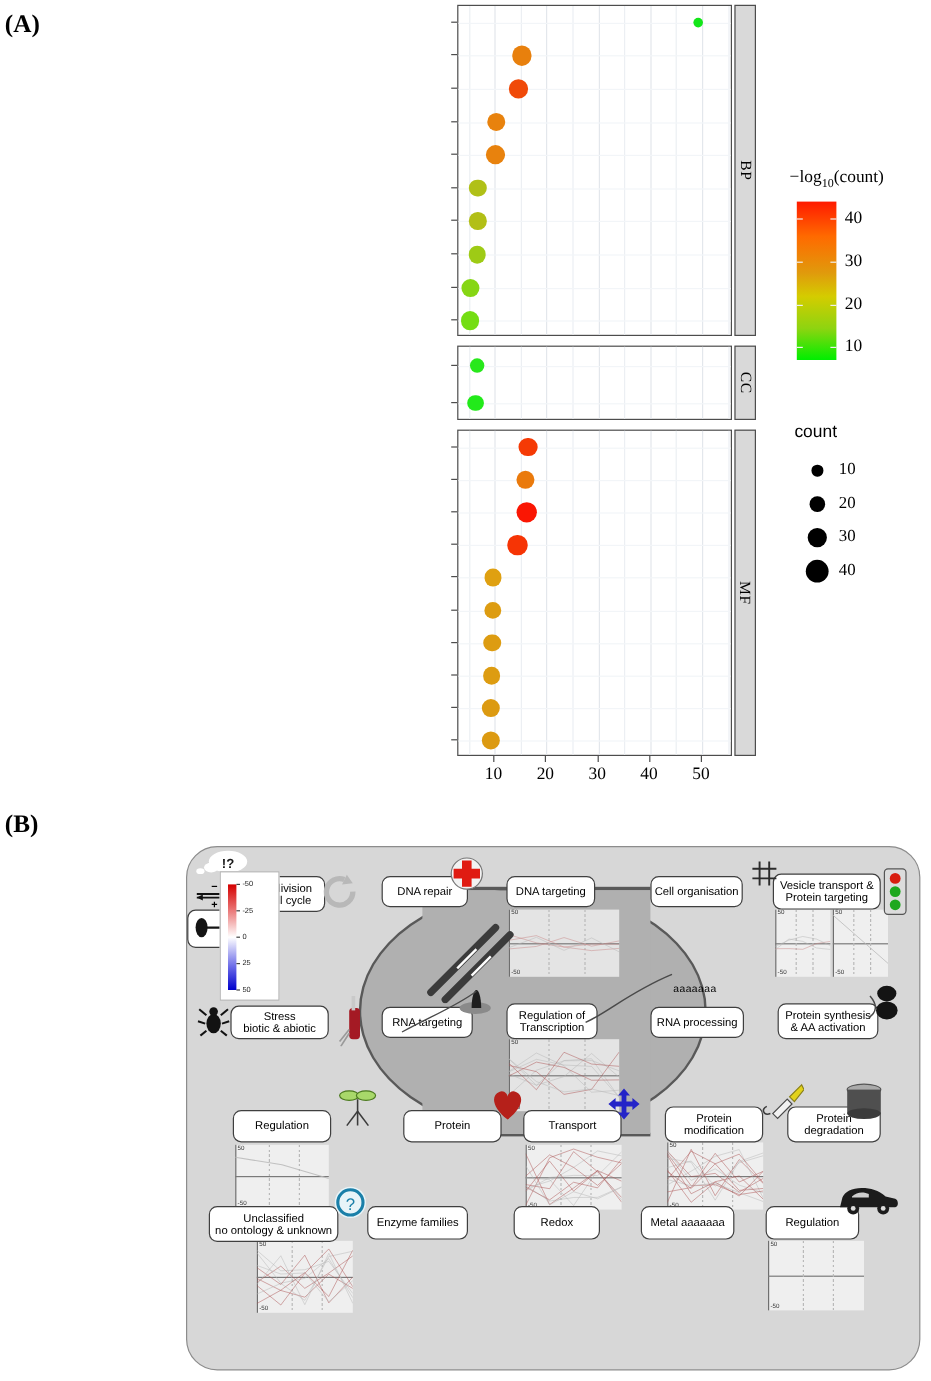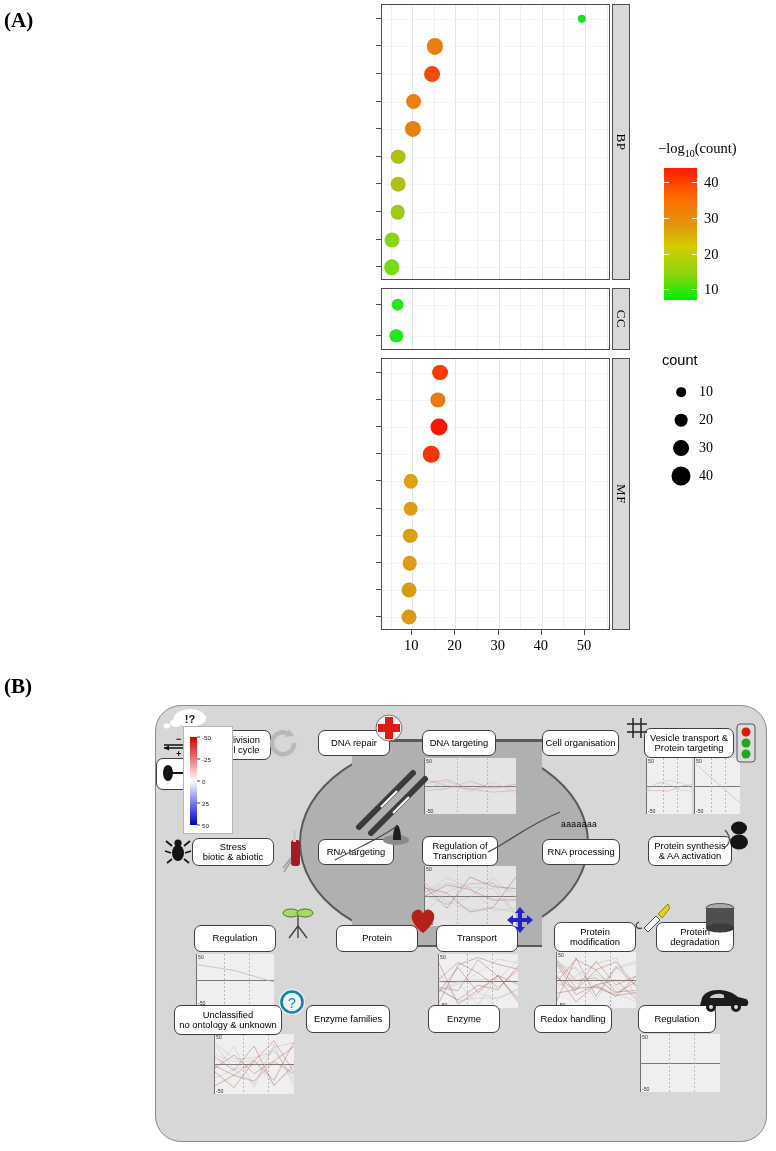--- a/index.html
+++ b/index.html
@@ -439,24 +439,24 @@
 degradation</span>
       </div>
       <div class="bmbox" style="left: 18px; top: 299px; width: 108px; height: 30px;">
         <span style="white-space: pre-line;">Unclassified
 no ontology &amp; unknown</span>
       </div>
       <div class="bmbox" style="left: 150px; top: 299px; width: 84px; height: 28px;">
         <span style="white-space: pre-line;">Enzyme families</span>
       </div>
       <div class="bmbox" style="left: 272px; top: 299px; width: 72px; height: 28px;">
-        <span style="white-space: pre-line;">Enzyme</span>
+        <span style="white-space: pre-line;">Redox</span>
       </div>
       <div class="bmbox" style="left: 378px; top: 299px; width: 78px; height: 28px;">
-        <span style="white-space: pre-line;">Redox handling</span>
+        <span style="white-space: pre-line;">Metal aaaaaaa</span>
       </div>
       <div class="bmbox" style="left: 482px; top: 299px; width: 78px; height: 28px;">
         <span style="white-space: pre-line;">Regulation</span>
       </div>
       <div class="#" id="mmscale" style="left: 27px; top: 20px; width: 50px; height: 108px;">
         <div style="position: absolute; left: 6px; top: 10px; width: 7px; height: 88px; background: linear-gradient(rgb(212, 0, 0) 0%, rgb(232, 106, 106) 22%, rgb(255, 255, 255) 50%, rgb(106, 106, 232) 78%, rgb(0, 0, 204) 100%);"></div>
         <div class="mmtick" style="left: 13px; top: 10px;"></div>
         <div class="mmlab" style="left: 18px; top: 10px;">-50</div>
         <div class="mmtick" style="left: 13px; top: 32px;"></div>
         <div class="mmlab" style="left: 18px; top: 32px;">-25</div>

